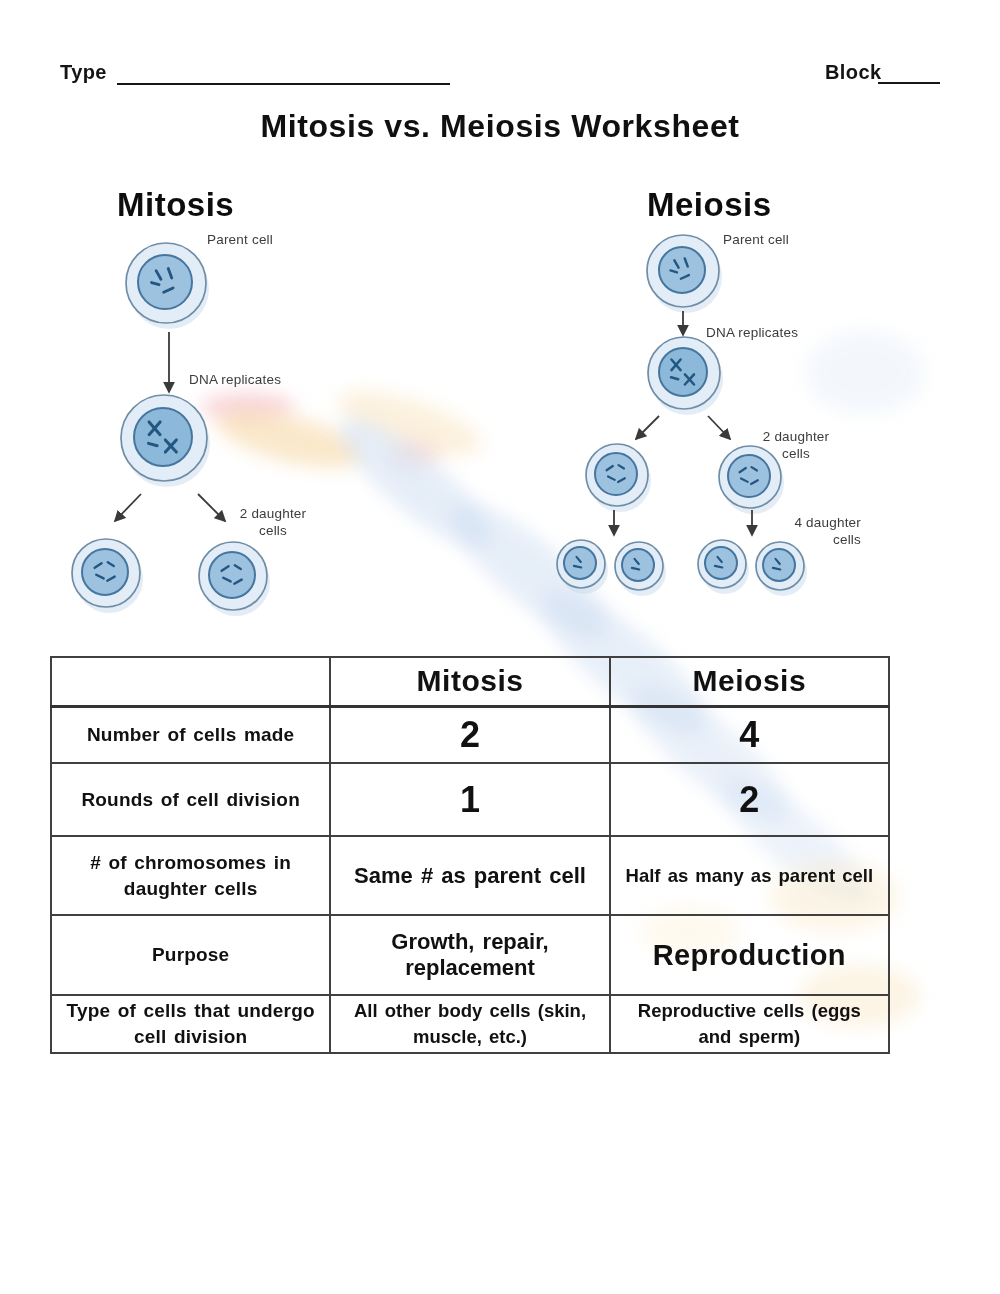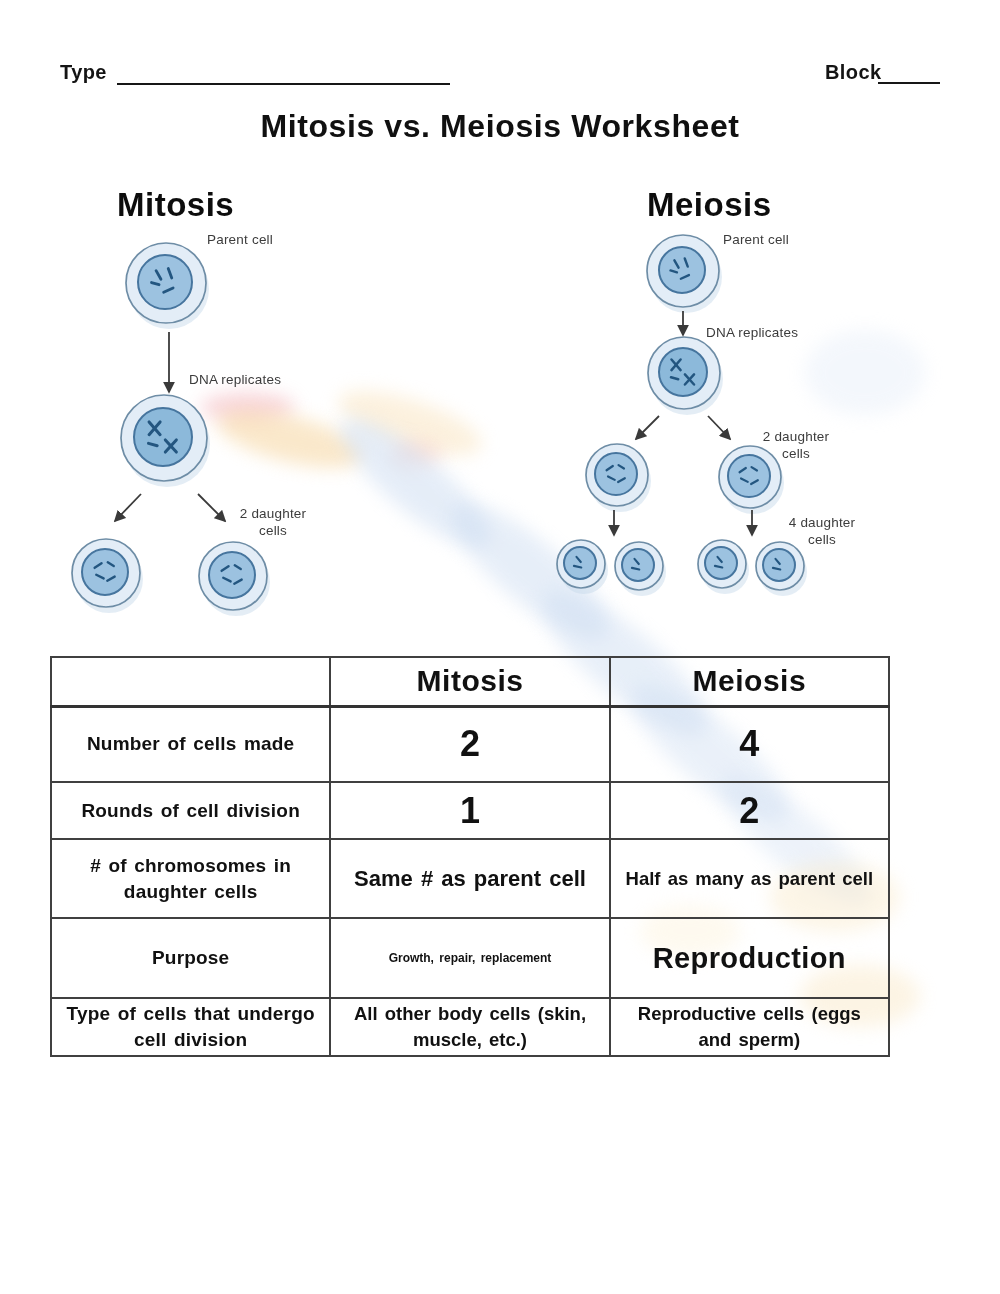--- a/index.html
+++ b/index.html
@@ -32,21 +32,21 @@
   }
   table.cmp th,table.cmp td{
     border:2px solid #404040;text-align:center;vertical-align:middle;
     padding:2px 14px;overflow:hidden;
   }
   table.cmp th{font-size:30px;font-weight:700;letter-spacing:.5px;border-bottom:3px solid #333;}
   td.row-label{font-size:19px;font-weight:700;letter-spacing:.2px;line-height:1.35;word-spacing:2px;}
   td.v-num{font-size:36px;font-weight:700;}
   td.v-big{font-size:22px;font-weight:700;word-spacing:2px;}
   td.v-med{font-size:18.5px;font-weight:700;line-height:1.4;word-spacing:2px;}
-  td.v-small{font-size:12px;font-weight:700;word-spacing:2px;}
+  td.v-small{font-size:22px;font-weight:700;word-spacing:2px;}
   td.v-xl{font-size:29px;font-weight:700;letter-spacing:.4px;}
 </style>
 </head>
 <body>
 
 <div class="page">
 
   <div>
     <div class="wm" style="left:200px;top:392px;width:95px;height:30px;background:#f3b8c0;opacity:.55;"></div>
     <div class="wm" style="left:215px;top:416px;width:150px;height:46px;background:#f7d9a8;opacity:.6;transform:rotate(14deg);"></div>
@@ -191,38 +191,38 @@
     </svg>
 
   <span class="diag-label" style="left:207px;top:231px;">Parent cell</span>
   <span class="diag-label" style="left:189px;top:371px;">DNA replicates</span>
   <span class="diag-label center" style="left:231px;top:505px;width:84px;">2 daughter
 cells</span>
   <span class="diag-label" style="left:723px;top:231px;">Parent cell</span>
   <span class="diag-label" style="left:706px;top:324px;">DNA replicates</span>
   <span class="diag-label center" style="left:757px;top:428px;width:78px;">2 daughter
 cells</span>
-  <span class="diag-label center" style="left:783px;top:514px;width:78px;">4 daughter
+  <span class="diag-label center" style="left:783px;top:514px;width:78px;text-align:right;">4 daughter
 cells</span>
 
   <table class="cmp" id="cmp-table">
     <thead>
         <tr style="height: 49px;">
           <th></th>
           <th>Mitosis</th>
           <th>Meiosis</th>
         </tr>
       </thead>
     <tbody>
-        <tr style="height: 76px;">
+        <tr style="height: 57px;">
           <td class="row-label">Number of cells made</td>
           <td class="answer v-num">2</td>
           <td class="answer v-num">4</td>
         </tr>
-        <tr style="height: 57px; padding-left: 32px;">
+        <tr style="height: 73px; padding-left: 32px;">
           <td class="row-label">Rounds of cell division</td>
           <td class="answer v-num">1</td>
           <td class="answer v-num">2</td>
         </tr>
         <tr style="height: 79px; margin-top: 39px;">
           <td class="row-label"># of chromosomes in daughter cells</td>
           <td class="answer v-big">Same # as parent cell</td>
           <td class="answer v-med">Half as many as parent cell</td>
         </tr>
         <tr style="height: 80px;">

